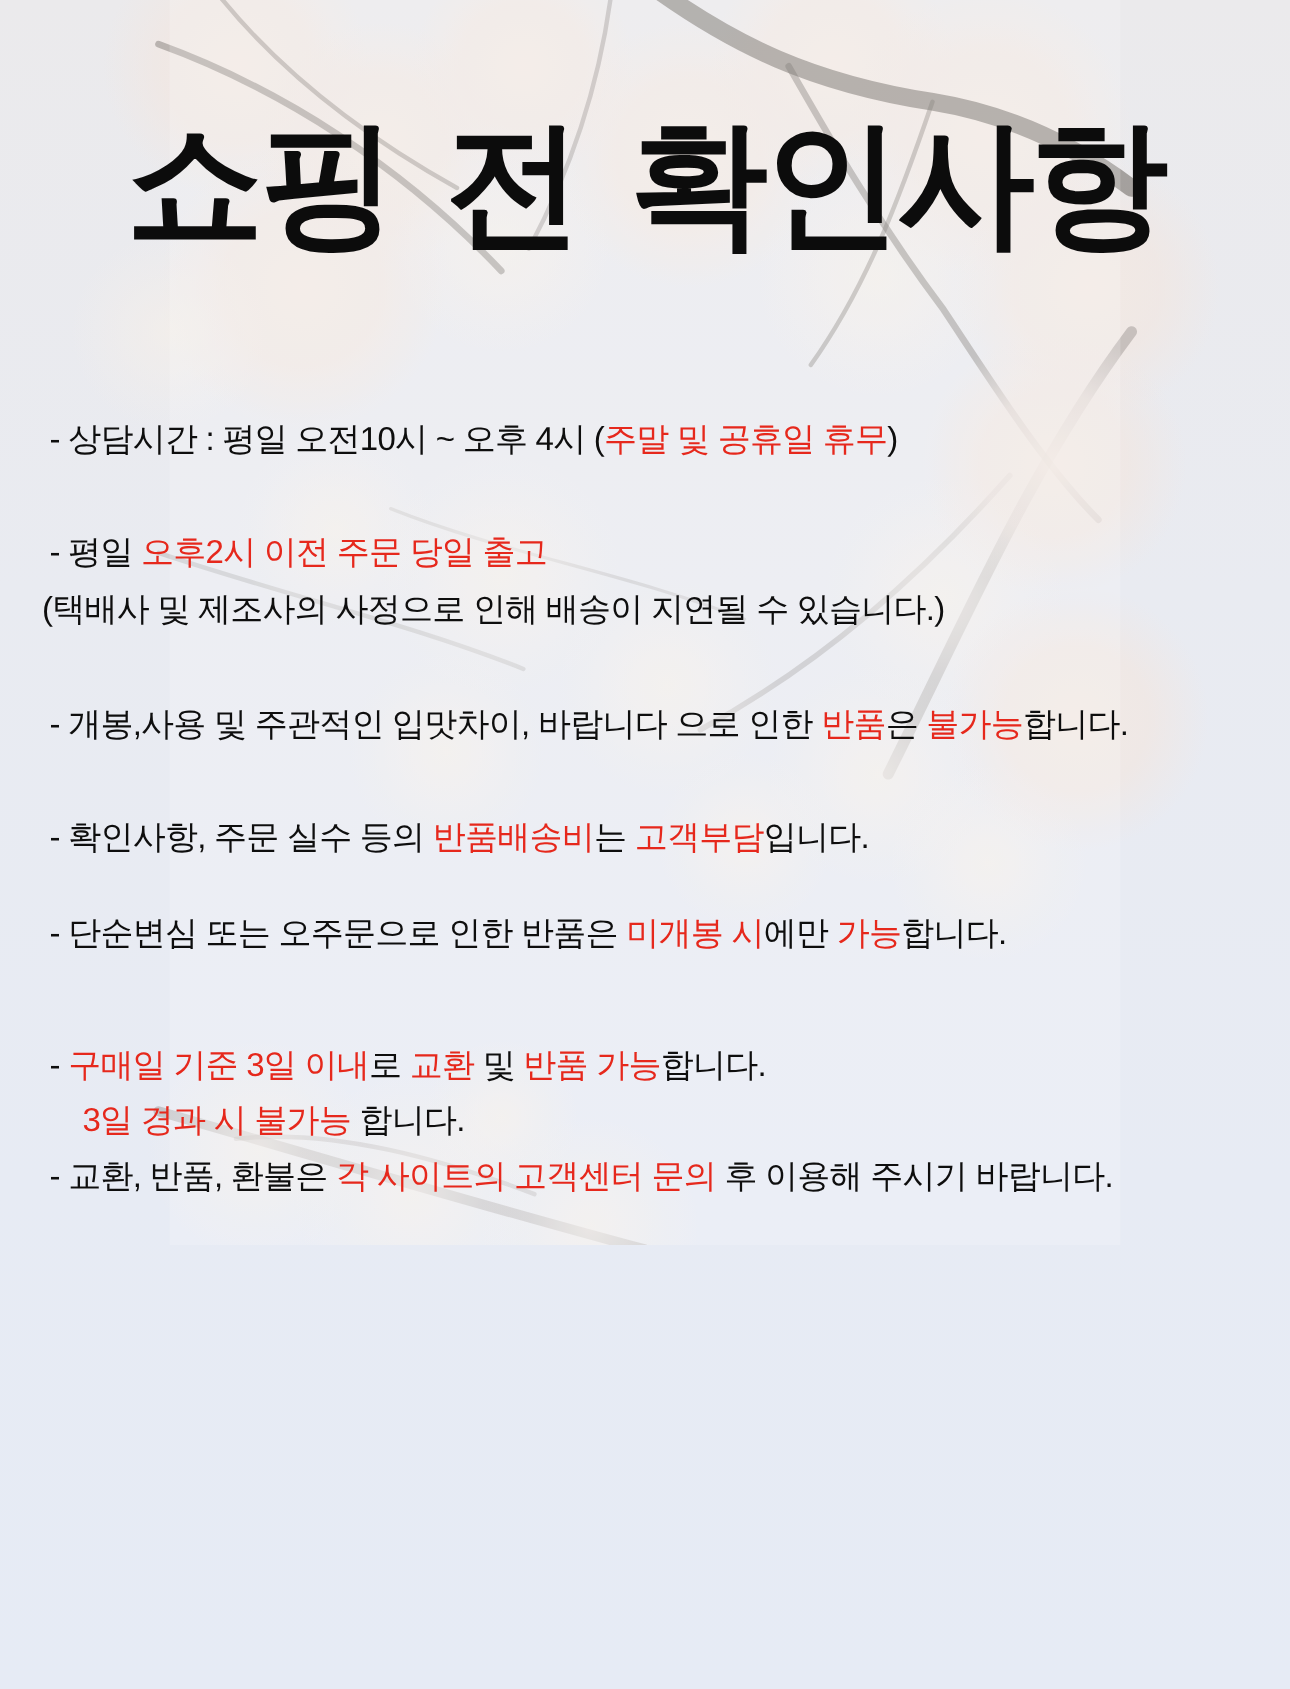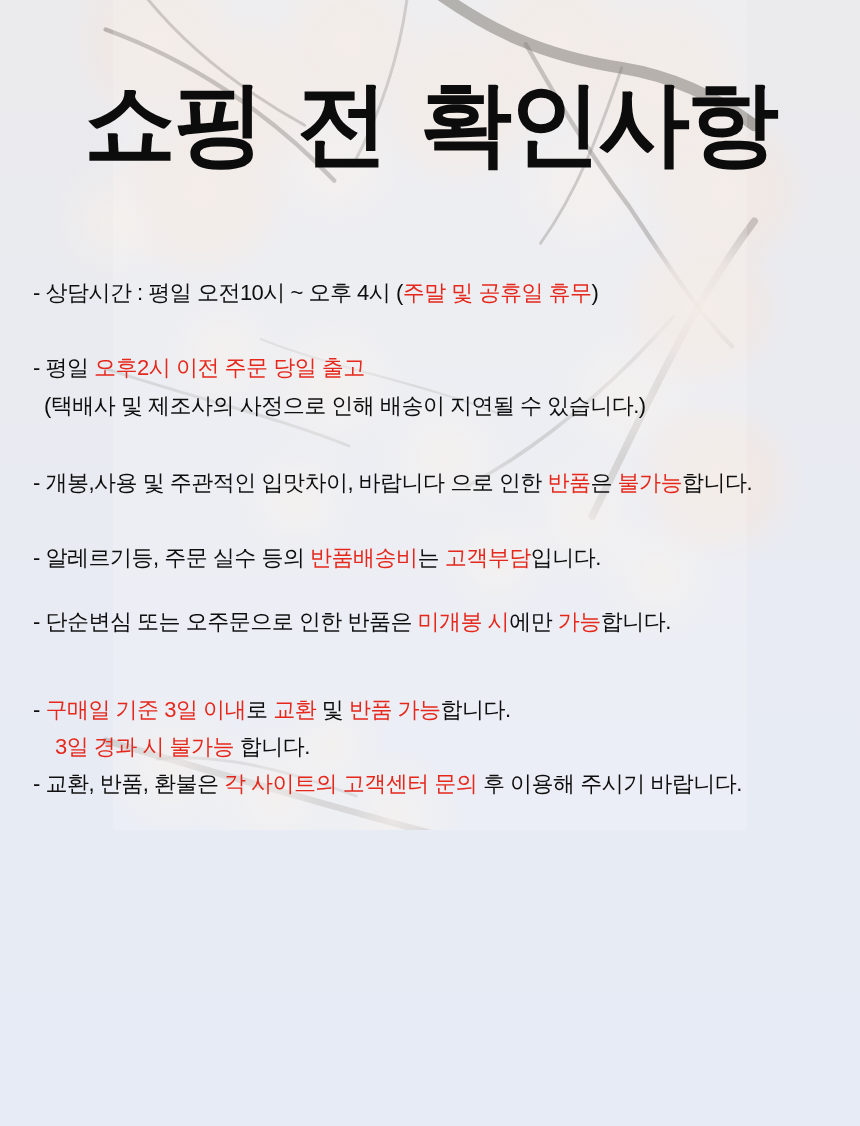--- a/index.html
+++ b/index.html
@@ -26,21 +26,21 @@
   .line{
     position:absolute;z-index:2;left:33px;
     font-size:22px;font-weight:400;line-height:30px;
     letter-spacing:-0.5px;white-space:nowrap;
     color:var(--ink);
   }
   .seg-black{color:var(--ink);}
   .seg-red{color:var(--accent);}
   .l0{top:278px}
   .l1{top:353px}
-  .l2{top:391px;left:44px}
+  .l2{top:391px;left:28px}
   .l3{top:468px}
   .l4{top:543px}
   .l5{top:607px}
   .l6{top:695px}
   .l7{top:732px;left:55px}
   .l8{top:769px}
   .l9{top:878px}
   .l10{top:953px}
 </style>
 </head>
@@ -114,19 +114,19 @@
       <rect x="0" y="0" width="860" height="1126" fill="#ffffff" opacity="0.18"></rect>
     </svg>
   </div>
 
   <h1 class="title">쇼핑 전 확인사항</h1>
 
   <p class="line l0"><span class="seg-black">- 상담시간 : 평일 오전10시 ~ 오후 4시 (</span><span class="seg-red">주말 및 공휴일 휴무</span><span class="seg-black">)</span></p>
   <p class="line l1"><span class="seg-black">- 평일 </span><span class="seg-red">오후2시 이전 주문 당일 출고</span></p>
   <p class="line l2"><span class="seg-black">(택배사 및 제조사의 사정으로 인해 배송이 지연될 수 있습니다.)</span></p>
   <p class="line l3"><span class="seg-black">- 개봉,사용 및 주관적인 입맛차이, 바랍니다 으로 인한 </span><span class="seg-red">반품</span><span class="seg-black">은 </span><span class="seg-red">불가능</span><span class="seg-black">합니다.</span></p>
-  <p class="line l4"><span class="seg-black">- 알레르기등, 주문 실수 등의 </span><span class="seg-red">반품배송비</span><span class="seg-black">는 </span><span class="seg-red">고객부담</span><span class="seg-black">입니다.</span></p>
+  <p class="line l4"><span class="seg-black">- 확인사항, 주문 실수 등의 </span><span class="seg-red">반품배송비</span><span class="seg-black">는 </span><span class="seg-red">고객부담</span><span class="seg-black">입니다.</span></p>
   <p class="line l5"><span class="seg-black">- 단순변심 또는 오주문으로 인한 반품은 </span><span class="seg-red">미개봉 시</span><span class="seg-black">에만 </span><span class="seg-red">가능</span><span class="seg-black">합니다.</span></p>
   <p class="line l6"><span class="seg-black">- </span><span class="seg-red">구매일 기준 3일 이내</span><span class="seg-black">로 </span><span class="seg-red">교환</span><span class="seg-black"> 및 </span><span class="seg-red">반품 가능</span><span class="seg-black">합니다.</span></p>
   <p class="line l7"><span class="seg-red">3일 경과 시 불가능</span><span class="seg-black"> 합니다.</span></p>
   <p class="line l8"><span class="seg-black">- 교환, 반품, 환불은 </span><span class="seg-red">각 사이트의 고객센터 문의</span><span class="seg-black"> 후 이용해 주시기 바랍니다.</span></p>
 
 </div>
 
 </body></html>

